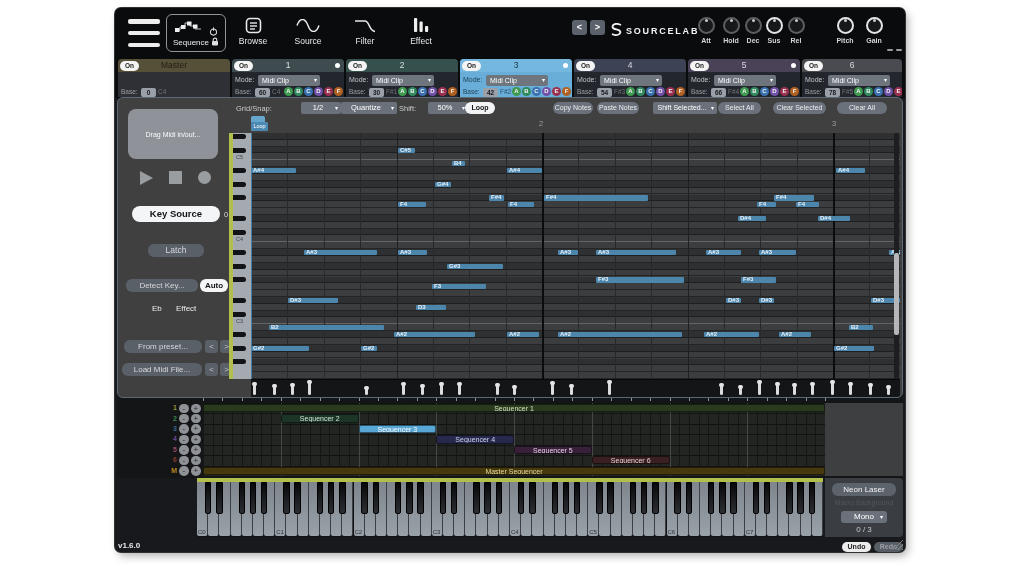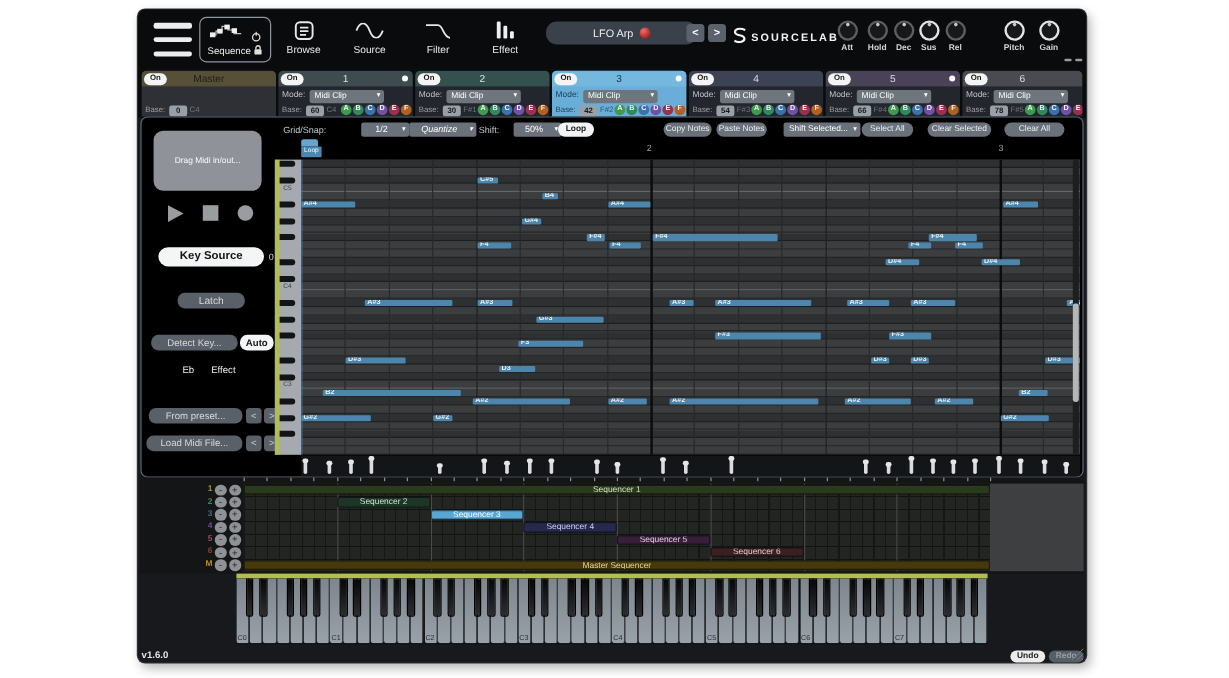--- a/index.html
+++ b/index.html
@@ -35,21 +35,21 @@
   .onpill{position:absolute;left:2px;top:1.5px;width:19px;height:10px;background:#f4f4f4;border-radius:5px;color:#1a1a1a;font-size:6.5px;font-weight:bold;text-align:center;line-height:10px;cursor:pointer;}
   .tdot{position:absolute;right:4px;top:4px;width:5px;height:5px;border-radius:50%;background:#fff;}
   .tmode{position:absolute;left:3px;top:17px;font-size:7px;}
   .tdd{position:absolute;left:26px;top:15.5px;width:62px;height:11px;background:#6e757d;border-radius:2px;color:#fff;font-size:7px;line-height:11px;padding-left:4px;box-sizing:border-box;cursor:pointer;}
   .tdd::after{content:"▾";position:absolute;right:3px;top:0;font-size:6px;}
   .tbase-lb{position:absolute;left:3px;top:29px;font-size:6.5px;}
   .tbase-val{position:absolute;left:23px;top:28.5px;width:15px;height:9.5px;background:#99a0a7;border-radius:2px;color:#17181a;font-size:6.5px;font-weight:bold;text-align:center;line-height:9.5px;}
   .tbase-note{position:absolute;left:40px;top:29px;font-size:6.5px;}
   .tletter{position:absolute;top:28px;width:9px;height:9px;border-radius:50%;color:#f2f2f2;font-size:6px;font-weight:bold;text-align:center;line-height:9px;cursor:pointer;}
   
-  #roll{position:absolute;left:2px;top:89px;width:786px;height:301px;background:#000000;border:1px solid #5c6a76;border-radius:6px;box-sizing:border-box;overflow:hidden;}
+  #roll{position:absolute;left:2px;top:89px;width:786px;height:301px;background:#404040;border:1px solid #5c6a76;border-radius:6px;box-sizing:border-box;overflow:hidden;}
   .tb-label{position:absolute;font-size:7.5px;color:#c6cacd;top:6px;}
   .tb-dd{position:absolute;top:4px;height:12px;background:#6a717a;border-radius:2px;color:#fff;font-size:7.5px;line-height:12px;text-align:center;padding:0 10px 0 4px;cursor:pointer;}
   .tb-dd::after{content:"▾";position:absolute;right:3px;top:0;font-size:6px;}
   .tb-pill{position:absolute;top:4px;height:12px;background:#6a717a;border-radius:6px;color:#eceef0;font-size:7px;line-height:12px;text-align:center;cursor:pointer;}
   .tb-loop{background:#f2f3f4 !important;color:#17181a !important;font-weight:bold;}
   .sb-pill{position:absolute;background:#5a6067;border-radius:6px;color:#d6d8db;text-align:center;cursor:pointer;}
   .sb-white{background:#f4f5f6;color:#141414;font-weight:bold;}
   .sb-nav{position:absolute;width:13px;height:13px;border-radius:3px;background:#5a6067;color:#c8cacc;font-size:8px;text-align:center;line-height:13px;cursor:pointer;}
   #mpiano{position:absolute;left:111px;top:35px;width:22px;height:246px;background:#a4aaaf;overflow:hidden;}
   #mpiano .strip{position:absolute;left:0;top:0;width:4px;height:246px;background:#b2bf4e;}
@@ -167,24 +167,20 @@
         <div class="ic">
             <svg width="16" height="16" viewBox="0 0 16 16">
               <rect x="1" y="1" width="3.2" height="14" rx="1" fill="#efefef"></rect>
               <rect x="6.5" y="4.5" width="3.2" height="10.5" rx="1" fill="#efefef"></rect>
               <rect x="12" y="9" width="3.2" height="6" rx="1" fill="#efefef"></rect>
             </svg>
           </div>
         <div class="lb">Effect</div>
       </div>
 
-      <div class="preset">
-        <span>LFO Arp</span>
-        <span class="preset-dot"></span>
-      </div>
       <div class="navbtn" style="left:457px;">&lt;</div>
       <div class="navbtn" style="left:475px;">&gt;</div>
 
       <div class="brand">
         <span><svg width="11" height="13" viewBox="0 0 11 13">
               <path d="M10 2 C5 -0.5 1 1.5 1.6 4.2 C2.3 7.2 8.2 5.6 9.2 8.6 C10.1 11.4 5 13.4 1 11" stroke="#f2f3f4" stroke-width="1.8" fill="none"></path>
             </svg></span>
         <span>SOURCELAB</span>
       </div>
 
@@ -339,21 +335,21 @@
           <div class="tletter" style="left:72px;background:#3a72b0;">C</div>
           <div class="tletter" style="left:82px;background:#7050a8;">D</div>
           <div class="tletter" style="left:92px;background:#9a3050;">E</div>
         </div>
       </div>
 
     <div id="roll">
 
       <span class="tb-label" style="left:118px;">Grid/Snap:</span>
       <span class="tb-dd" style="left:183px;width:26px;">1/2</span>
-      <span class="tb-dd" style="left:223px;width:42px;font-style:italic;">Quantize</span>
+      <span class="tb-dd" style="left:223px;width:42px;">Quantize</span>
       <span class="tb-label" style="left:281px;">Shift:</span>
       <span class="tb-dd" style="left:310px;width:26px;">50%</span>
       <span class="tb-pill tb-loop" style="left:347px;width:30px;">Loop</span>
       <span class="tb-pill" style="left:435px;width:40px;">Copy Notes</span>
       <span class="tb-pill" style="left:479px;width:42px;">Paste Notes</span>
       <span class="tb-dd" style="left:535px;width:50px;font-size:7px;">Shift Selected...</span>
       <span class="tb-pill" style="left:600px;width:43px;">Select All</span>
       <span class="tb-pill" style="left:655px;width:53px;">Clear Selected</span>
       <span class="tb-pill" style="left:719px;width:50px;">Clear All</span>
 
@@ -718,20 +714,26 @@
           <div class="bk" style="left:488.66px;width:6.4px;"></div>
           <div class="bk" style="left:511.01px;width:6.4px;"></div>
           <div class="bk" style="left:522.19px;width:6.4px;"></div>
           <div class="bk" style="left:533.37px;width:6.4px;"></div>
           <div class="bk" style="left:555.73px;width:6.4px;"></div>
           <div class="bk" style="left:566.91px;width:6.4px;"></div>
           <div class="bk" style="left:589.26px;width:6.4px;"></div>
           <div class="bk" style="left:600.44px;width:6.4px;"></div>
           <div class="bk" style="left:611.62px;width:6.4px;"></div>
         </div>
+      <div id="rpanel">
+        <div class="rp-neon">Neon Laser</div>
+        <div class="rp-macro">Macro Background</div>
+        <div class="rp-dd">Mono</div>
+        <div class="rp-count">0 / 3</div>
+      </div>
     </div>
 
     <div class="version">v1.6.0</div>
     <div class="undoredo" style="left:727px;background:#ececec;color:#222;">Undo</div>
     <div class="undoredo" style="left:759px;background:#585e65;color:#9aa0a5;">Redo</div>
     <div class="grip"></div>
   </div>
 </div>
 
 </body></html>

